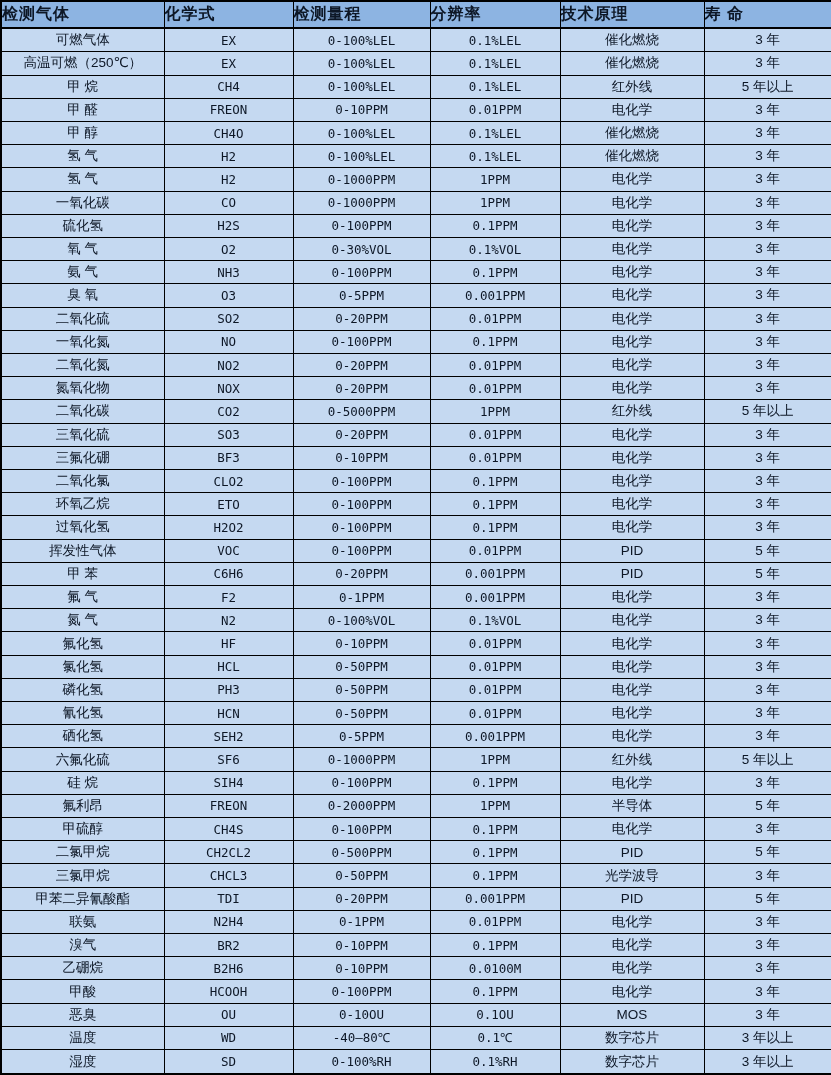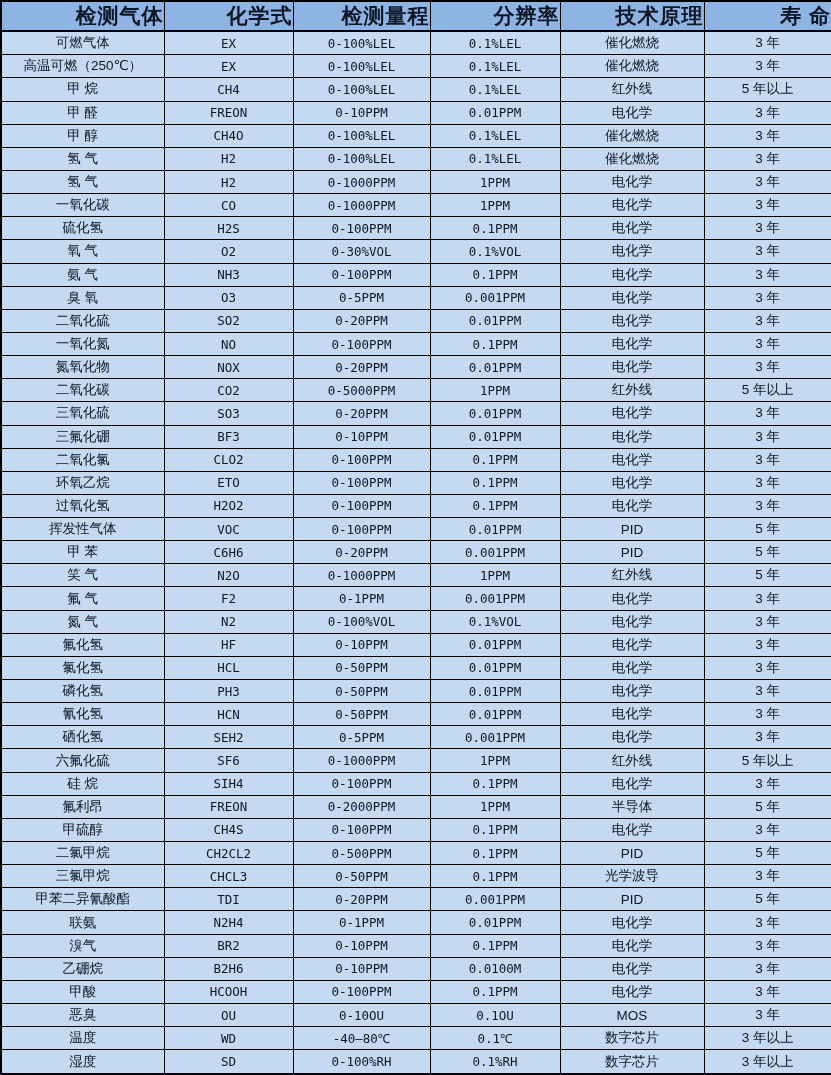--- a/index.html
+++ b/index.html
@@ -23,23 +23,23 @@
   col.c1{width:129px;}
   col.c2{width:137px;}
   col.c3{width:130px;}
   col.c4{width:144px;}
   col.c5{width:128px;}
   thead tr{height:27px;}
   th{
     background:var(--header-bg);
     border:1px solid var(--border-color);
     border-bottom:2px solid var(--border-color);
-    font-size:21px;
+    font-size:16px;
     font-weight:bold;
-    text-align:right;
+    text-align:left;
     padding:0;
     letter-spacing:1px;
     white-space:nowrap;
     overflow:hidden;
   }
   td{
     background:var(--row-bg);
     border:1px solid var(--border-color);
     font-size:13px;
     text-align:center;
@@ -186,20 +186,28 @@
       </tr>
       <tr>
         <td class="cell-gas">一氧化氮</td>
         <td class="cell-latin">NO</td>
         <td class="cell-latin">0-100PPM</td>
         <td class="cell-latin">0.1PPM</td>
         <td class="cell-gas">电化学</td>
         <td class="cell-gas">3 年</td>
       </tr>
       <tr>
+        <td class="cell-gas">二氧化氮</td>
+        <td class="cell-latin">NO2</td>
+        <td class="cell-latin">0-20PPM</td>
+        <td class="cell-latin">0.01PPM</td>
+        <td class="cell-gas">电化学</td>
+        <td class="cell-gas">3 年</td>
+      </tr>
+      <tr>
         <td class="cell-gas">氮氧化物</td>
         <td class="cell-latin">NOX</td>
         <td class="cell-latin">0-20PPM</td>
         <td class="cell-latin">0.01PPM</td>
         <td class="cell-gas">电化学</td>
         <td class="cell-gas">3 年</td>
       </tr>
       <tr>
         <td class="cell-gas">二氧化碳</td>
         <td class="cell-latin">CO2</td>
@@ -258,28 +266,20 @@
       </tr>
       <tr>
         <td class="cell-gas">甲 苯</td>
         <td class="cell-latin">C6H6</td>
         <td class="cell-latin">0-20PPM</td>
         <td class="cell-latin">0.001PPM</td>
         <td class="cell-gas">PID</td>
         <td class="cell-gas">5 年</td>
       </tr>
       <tr>
-        <td class="cell-gas">笑 气</td>
-        <td class="cell-latin">N2O</td>
-        <td class="cell-latin">0-1000PPM</td>
-        <td class="cell-latin">1PPM</td>
-        <td class="cell-gas">红外线</td>
-        <td class="cell-gas">5 年</td>
-      </tr>
-      <tr>
         <td class="cell-gas">氟 气</td>
         <td class="cell-latin">F2</td>
         <td class="cell-latin">0-1PPM</td>
         <td class="cell-latin">0.001PPM</td>
         <td class="cell-gas">电化学</td>
         <td class="cell-gas">3 年</td>
       </tr>
       <tr>
         <td class="cell-gas">氮 气</td>
         <td class="cell-latin">N2</td>

